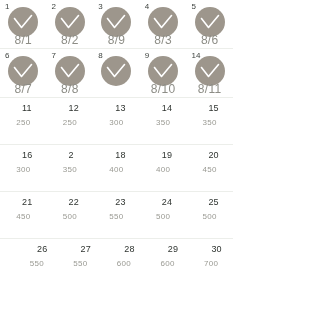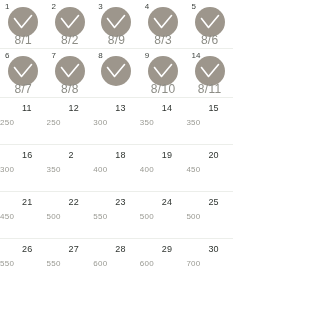--- a/index.html
+++ b/index.html
@@ -22,20 +22,21 @@
   }
   .row {
     display: flex;
     flex-direction: row;
     flex: 0 0 auto;
     border-bottom: 1px solid #eceeea;
     box-sizing: border-box;
   }
   .row:last-child {
     border-bottom: none;
+    padding-left: 15px;
   }
   .row.check-row {
     height: 49px;
   }
   .row.value-row {
     height: 47px;
   }
   .cell {
     flex: 1 1 0;
     position: relative;
@@ -85,20 +86,21 @@
     font-size: 12px;
     line-height: 10px;
     color: #8d8d86;
     letter-spacing: 0.3px;
   }
   .value {
     position: absolute;
     top: 20px;
     left: 0;
     right: 0;
+    text-align: center;
     font-size: 8px;
     line-height: 10px;
     color: #9a9a93;
     letter-spacing: 0.3px;
   }
 </style>
 </head>
 <body>
 
 <div class="grid" id="grid">

